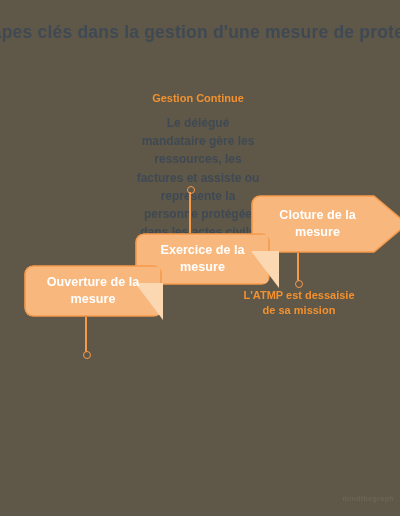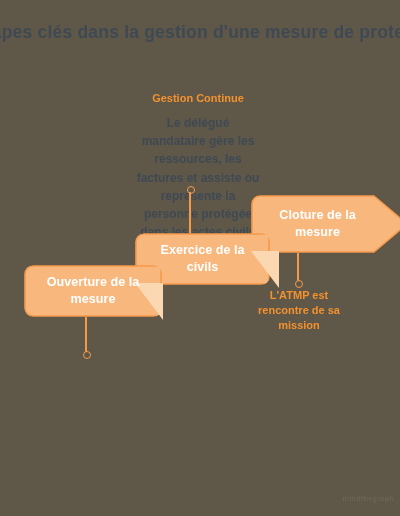--- a/index.html
+++ b/index.html
@@ -143,36 +143,36 @@
     <div class="step-label" style="padding-right:38px;">Cloture de la mesure</div>
   </div>
 
   <div class="step" style="left:135px; top:233px; width:135px; height:52px;">
     <svg class="step-shape pointed" width="135" height="52" viewBox="0 0 135 52" preserveAspectRatio="none">
       <path d="M9,1 L134,1 L134,51 L9,51 A8,8 0 0 1 1,43 L1,9 A8,8 0 0 1 9,1 Z" fill="#f8b77c" stroke="#f59a4b" stroke-width="1.6" stroke-linejoin="round"></path>
     </svg>
     <svg class="fold" width="30" height="38" viewBox="0 0 30 38" style="left:0px; top:50px;">
       <path d="M0,0 L28,0 L28,37 Z" fill="#fbd7b2"></path>
     </svg>
-    <div class="step-label">Exercice de la civils</div>
+    <div class="step-label">Exercice de la mesure</div>
   </div>
 
   <div class="step" style="left:24px; top:265px; width:138px; height:52px;padding-left:31px;">
     <svg class="step-shape pointed" width="138" height="52" viewBox="0 0 138 52" preserveAspectRatio="none">
       <path d="M9,1 L137,1 L137,51 L9,51 A8,8 0 0 1 1,43 L1,9 A8,8 0 0 1 9,1 Z" fill="#f8b77c" stroke="#f59a4b" stroke-width="1.6" stroke-linejoin="round"></path>
     </svg>
     <div class="step-label">Ouverture de la mesure</div>
   </div>
 
   <div class="conn-line" style="left:85.2px; top:317px; height:35px;"></div>
   <div class="conn-dot" style="left:83px; top:351px;"></div>
 
   <div class="conn-line" style="left:297.2px; top:253px; height:28px;"></div>
   <div class="conn-dot" style="left:295px; top:280px;"></div>
 
   <div class="block" style="left:243px; top:288px; width:112px;">
-    <div class="block-head">L'ATMP est rencontre de sa mission</div>
+    <div class="block-head">L'ATMP est dessaisie de sa mission</div>
   </div>
 
 
   <div class="watermark">mindthegraph</div>
 
 </div>
 
 </body></html>

